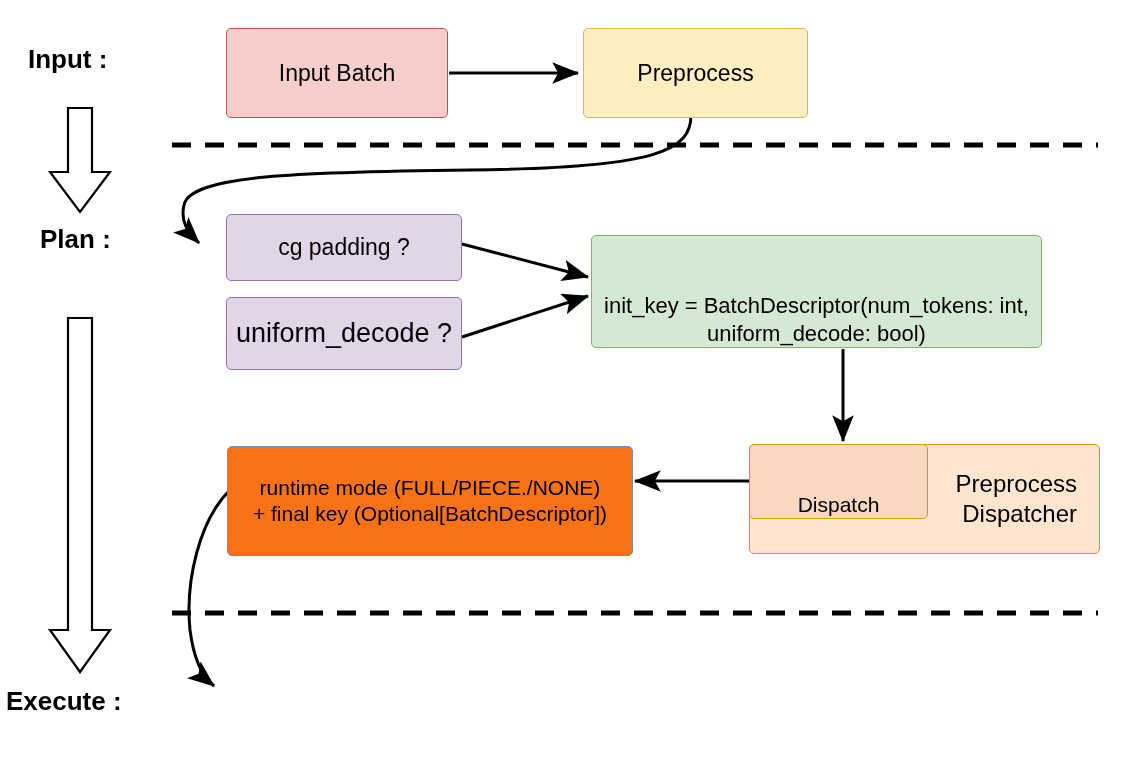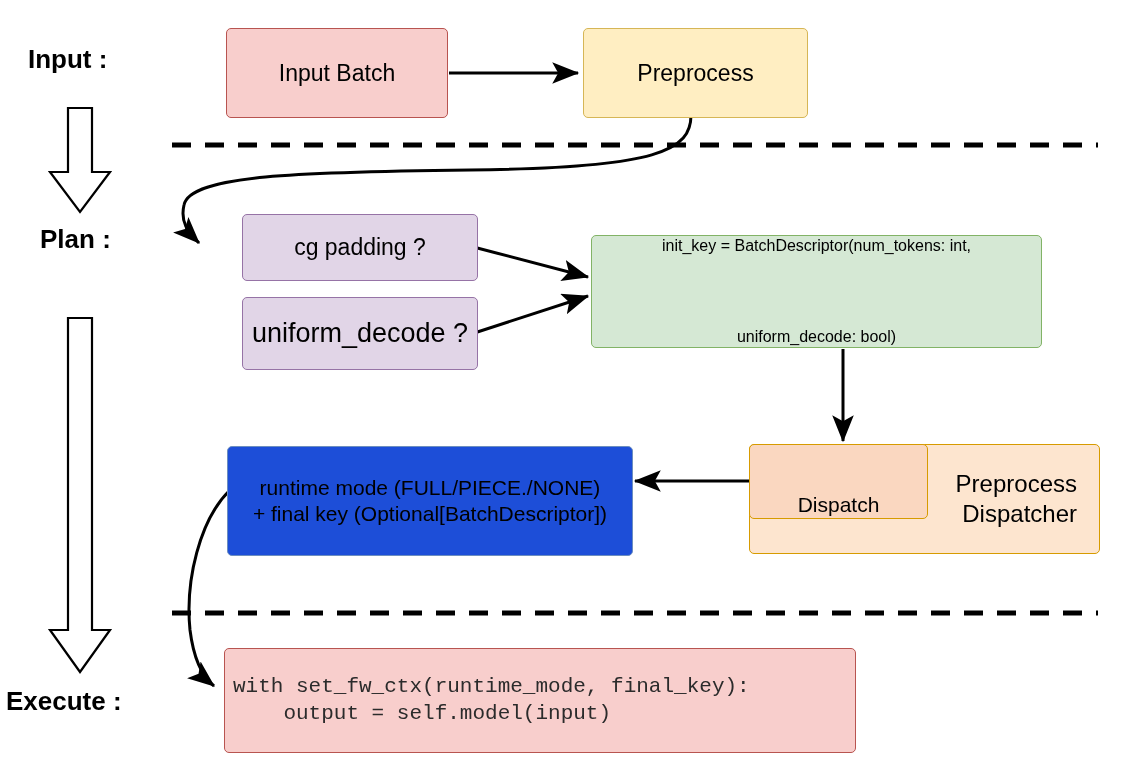--- a/index.html
+++ b/index.html
@@ -11,23 +11,23 @@
   .stage-label{position:absolute;font-weight:bold;font-size:26px;color:#000;
                white-space:nowrap;letter-spacing:0px;}
 
   .node{position:absolute;box-sizing:border-box;border-radius:5px;
         display:flex;align-items:center;justify-content:center;
         text-align:center;line-height:1.25;color:#000;}
   .node span{display:block;width:100%;}
 
   .n-pink  {background:#f8cecc;border:1.6px solid #b85450;}
   .n-yellow{background:#ffeec2;border:1.6px solid #d6b656;}
-  .n-purple{background:#e1d5e7;border:1.6px solid #9673a6;margin-left:16px;}
+  .n-purple{background:#e1d5e7;border:1.6px solid #9673a6;}
   .n-green {background:#d5e8d4;border:1.6px solid #82b366;}
-  .n-blue  {background:#1d4ed8;border:1.6px solid #6c8ebf;}
+  .n-blue  {background:#f97316;border:1.6px solid #6c8ebf;}
   .n-orange-outer{background:#fde5cf;border:1.8px solid #d79b00;}
   .n-orange-inner{background:#fad7c0;border:1.8px solid #d79b00;}
 
   .code{font-family:"Liberation Mono",monospace;font-size:21px;
         text-align:left;white-space:pre;color:#2b2b2b;}
 </style>
 </head>
 <body>
 
 <div id="canvas">
@@ -74,39 +74,35 @@
   </div>
 
   <div class="node n-purple" style="left:226px;top:214px;width:236px;height:67px;font-size:23px;">
     <span>cg padding ?</span>
   </div>
 
   <div class="node n-purple" style="left:226px;top:297px;width:236px;height:73px;font-size:27px;">
     <span>uniform_decode ?</span>
   </div>
 
-  <div class="node n-green" style="left:591px;top:235px;width:451px;height:113px;font-size:16px;flex-direction:column;justify-content:space-between;">
+  <div class="node n-green" style="left:591px;top:235px;width:451px;height:113px;font-size:22px;flex-direction:column;justify-content:flex-end;">
     <span>init_key = BatchDescriptor(num_tokens: int,</span>
     <span>uniform_decode: bool)</span>
   </div>
 
   <div class="node n-orange-outer" style="left:749px;top:444px;width:351px;height:110px;font-size:24px;
        justify-content:flex-end;align-items:center;padding-right:22px;flex-direction:column;
        justify-content:center;align-items:flex-end;">
     <span style="width:auto;text-align:center;">Preprocess</span>
     <span style="width:auto;text-align:center;">Dispatcher</span>
   </div>
 
   <div class="node n-orange-inner" style="left:749px;top:444px;width:179px;height:75px;font-size:21px;align-items:flex-end;">
     <span>Dispatch</span>
   </div>
 
   <div class="node n-blue" style="left:227px;top:446px;width:406px;height:110px;font-size:21px;flex-direction:column;justify-content:center;">
     <span>runtime mode (FULL/PIECE./NONE)</span>
     <span>+ final key (Optional[BatchDescriptor])</span>
   </div>
 
-  <div class="node n-pink" style="left:224px;top:648px;width:632px;height:105px;justify-content:flex-start;align-items:center;padding-left:8px;">
-    <span class="code">with set_fw_ctx(runtime_mode, final_key):
-    output = self.model(input)</span>
-  </div>
 
 </div>
 
 </body></html>

